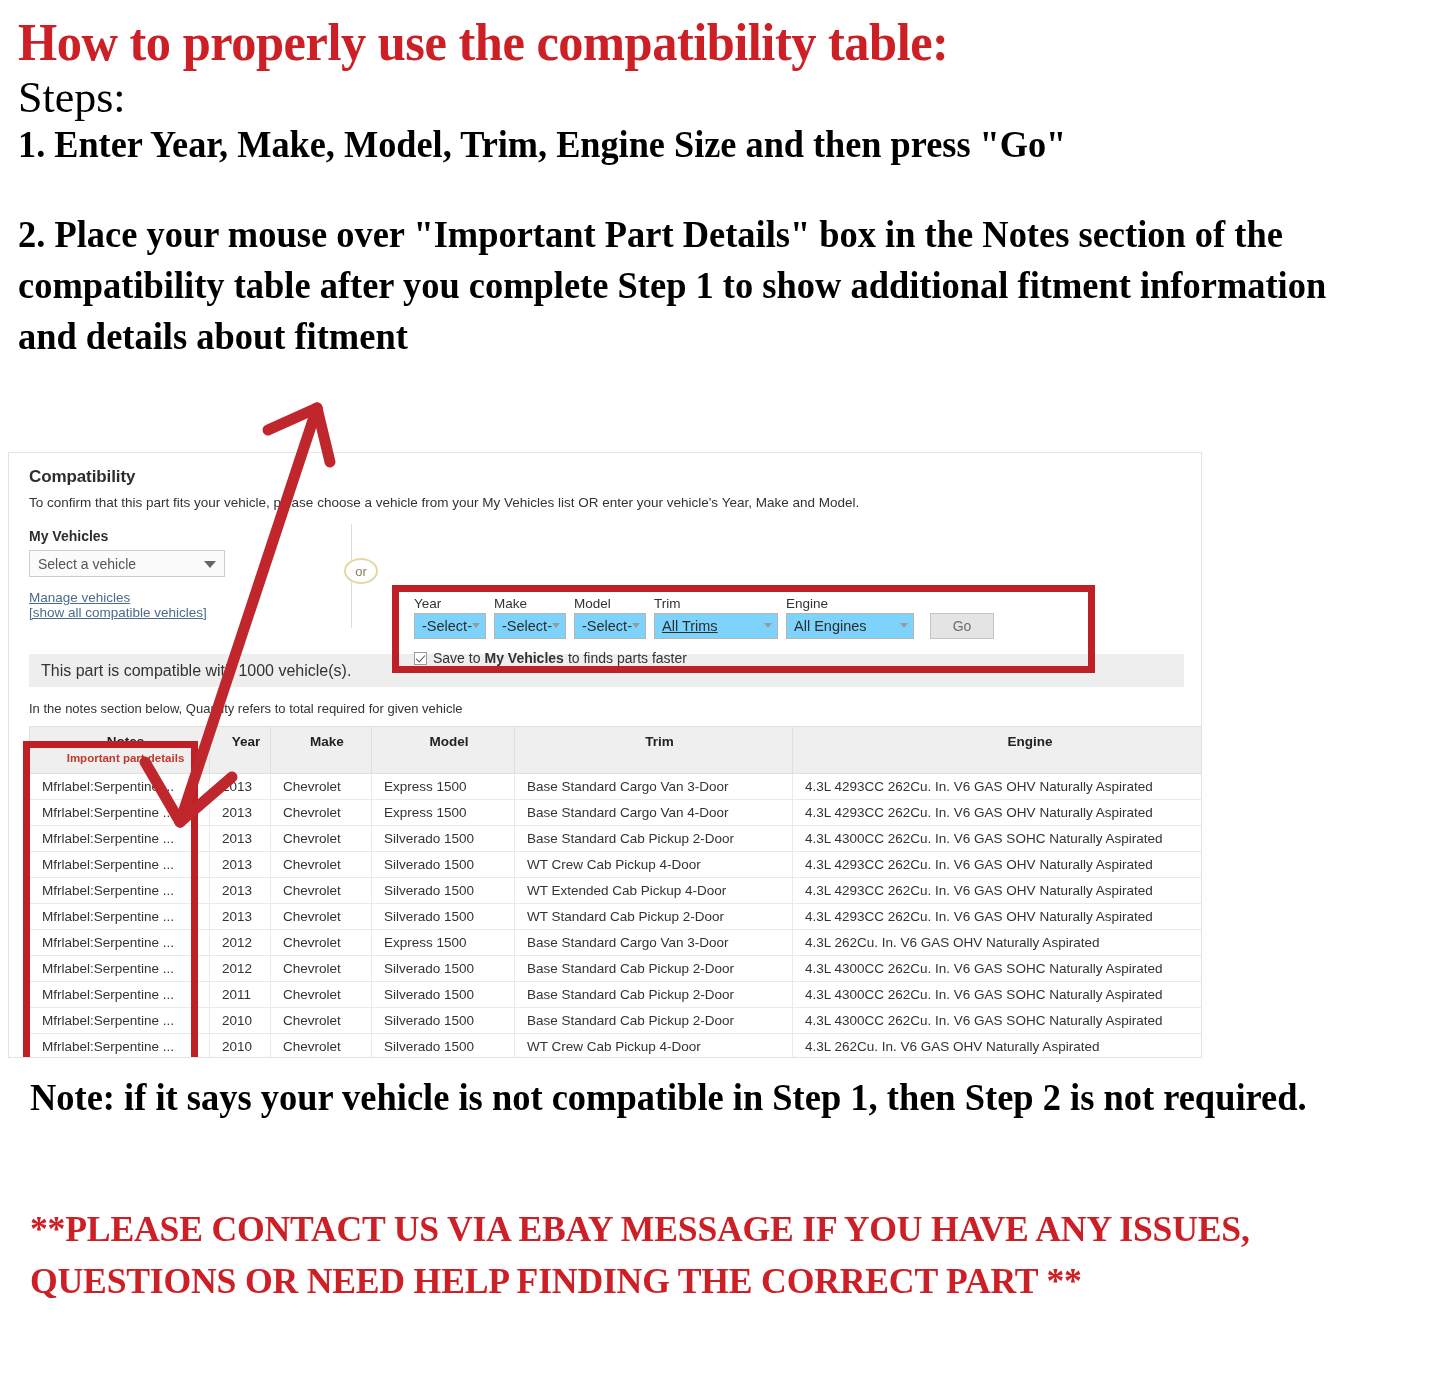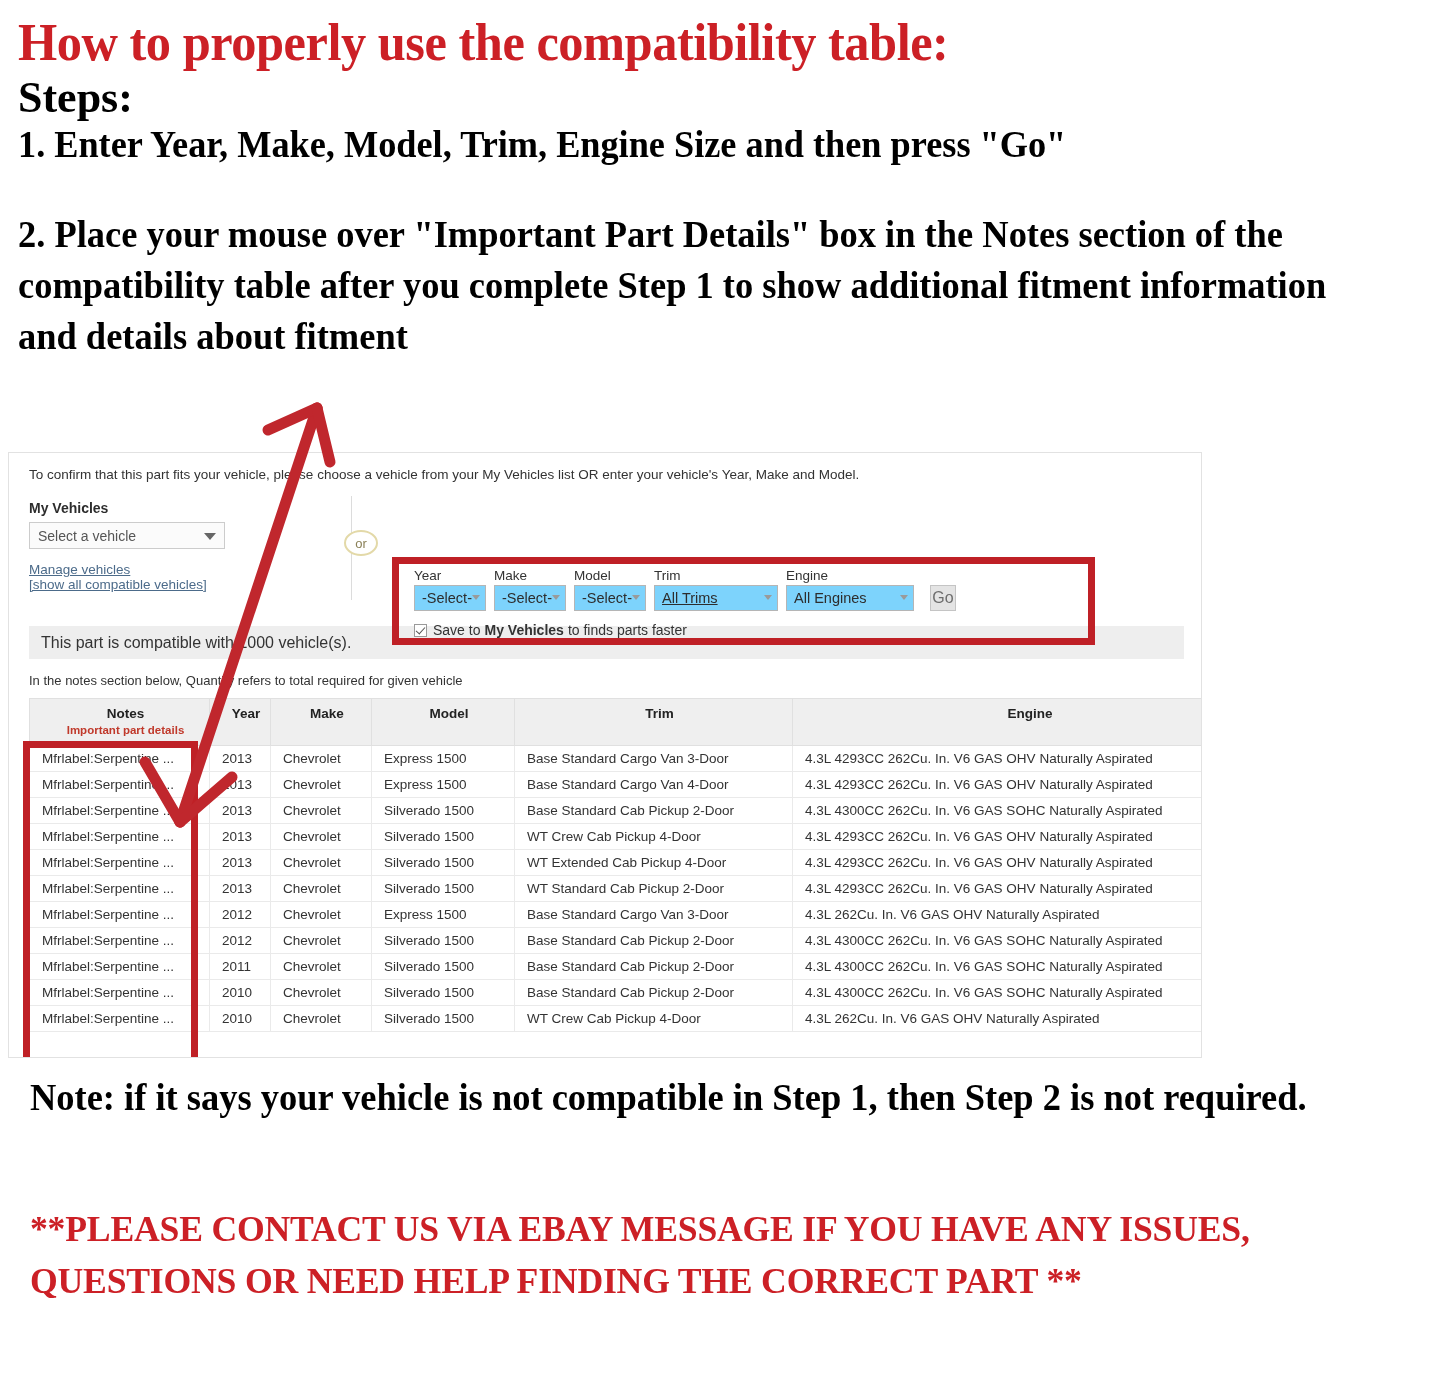--- a/index.html
+++ b/index.html
@@ -32,21 +32,21 @@
     font-size: 52px;
     line-height: 1.02;
     letter-spacing: -0.5px;
     margin: 0 0 6px 0;
     transform: scaleX(0.97);
     transform-origin: left center;
   }
   .heading-steps {
     color: #000000;
     font-family: "Liberation Serif", serif;
-    font-weight: bold;
+    font-weight: normal;
     font-size: 44px;
     line-height: 1.05;
     margin: 0 0 2px 0;
   }
   .step-line {
     color: #000000;
     font-family: "Liberation Serif", serif;
     font-weight: bold;
     font-size: 37px;
     line-height: 1.18;
@@ -230,26 +230,26 @@
   .sel-caret {
     position: absolute;
     right: 5px;
     top: 9px;
     width: 0; height: 0;
     border-left: 4px solid transparent;
     border-right: 4px solid transparent;
     border-top: 5px solid #9a9a9a;
   }
   .go-btn {
-    width: 26px;
+    width: 64px;
     height: 26px;
     background: #e4e4e4;
     border: 1px solid #c4c4c4;
     color: #6d6d6d;
-    font-size: 16px;
+    font-size: 14px;
     line-height: 24px;
     text-align: center;
     margin-left: 8px;
     box-sizing: border-box;
   }
   .save-row {
     margin-top: 11px;
     display: flex;
     align-items: center;
     font-size: 14px;
@@ -395,20 +395,21 @@
 
 <div class="instructions">
   <div class="heading-red">How to properly use the compatibility table:</div>
   <div class="heading-steps">Steps:</div>
   <div class="step-line">1. Enter Year, Make, Model, Trim, Engine Size and then press "Go"</div>
   <div class="step-two">2. Place your mouse over "Important Part Details" box in the Notes section of the compatibility table after you complete Step 1 to show additional fitment information and details about fitment</div>
 </div>
 
 <div class="ebay-panel">
   <div class="panel-inner">
+    <div class="panel-title">Compatibility</div>
     <div class="panel-sub">To confirm that this part fits your vehicle, please choose a vehicle from your My Vehicles list OR enter your vehicle's Year, Make and Model.</div>
 
     <div class="chooser">
 
       <div class="my-vehicles-col">
         <div class="mv-label">My Vehicles</div>
         <div class="mv-select">
           <span>Select a vehicle</span>
           <span class="mv-caret"></span>
         </div>

